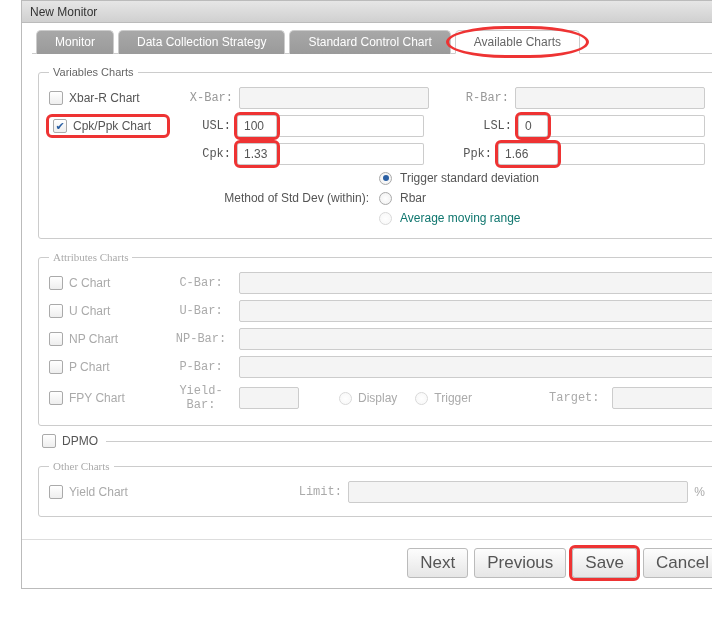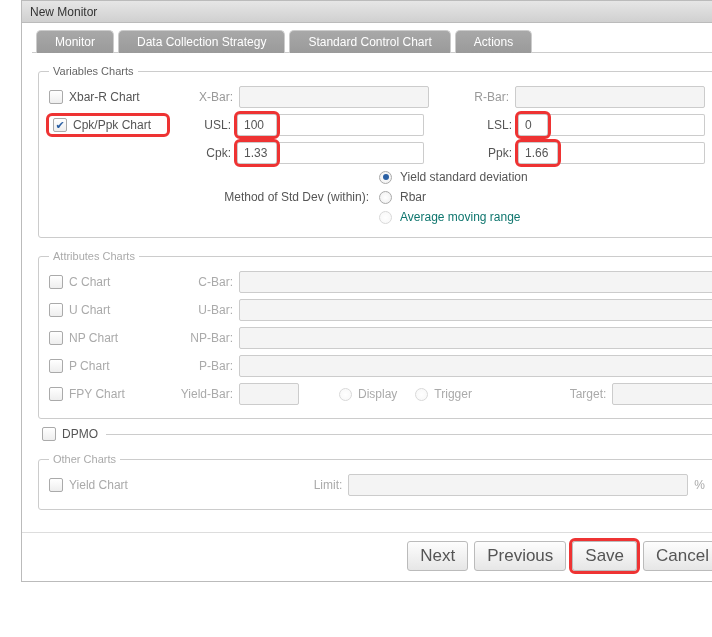--- a/index.html
+++ b/index.html
@@ -69,42 +69,43 @@
     border: 1px solid #ccc;
     border-radius: 3px;
     margin: 12px 6px 8px 6px;
     padding: 6px 10px 10px 10px;
   }
   legend {
     font-size: 11px;
     color: #666;
     padding: 0 4px;
   }
-  fieldset.disabled legend { color: #aaa; }
+  fieldset.disabled legend { color: #aaa; font-family: Liberation Serif, serif; }
   fieldset.disabled .lbl,
-  fieldset.disabled .rlabel { color: #aaa; }
+  fieldset.disabled .rlabel { color: #aaa; text-align: center; }
 
   
   .row {
     display: flex;
     align-items: center;
     padding: 3px 0;
   }
   .lbl {
     display: inline-flex;
     align-items: center;
     gap: 6px;
     width: 120px;
     color: #555;
   }
   .rlabel {
     width: 70px;
     text-align: right;
     padding-right: 6px;
     color: #999;
+    font-family: Liberation Mono, monospace;
   }
   .rlabel.dark { color: #555; }
   .spacer { flex: 1; }
 
   input[type="text"] {
     height: 22px;
     border: 1px solid #ccc;
     border-radius: 2px;
     background: #f4f4f4;
     color: #555;
@@ -215,21 +216,21 @@
     <span class="title">New Monitor</span>
     <span class="close-x">✕</span>
   </div>
 
   <div class="body">
 
     <div class="tabs">
       <div class="tab">Monitor</div>
       <div class="tab">Data Collection Strategy</div>
       <div class="tab">Standard Control Chart</div>
-      <div class="tab">Actions</div>
+      <div class="tab active red-oval">Available Charts</div>
     </div>
 
     <fieldset>
       <legend>Variables Charts</legend>
 
       <div class="row">
         <span class="lbl">
           <span class="cb"></span>
           <span>Xbar-R Chart</span>
         </span>
@@ -262,31 +263,31 @@
       <div class="row">
         <span class="lbl" style="width:118px"></span>
         <span class="rlabel dark">Cpk:</span>
         <span class="red-ring" style="display:inline-block;">
           <input type="text" class="enabled" style="width: 40px;" value="1.33">
         </span>
         <input type="text" class="wide enabled" style="margin-left: -1px; width: 148px; border-left: none;" disabled="">
         <span class="spacer"></span>
         <span class="rlabel dark">Ppk:</span>
         <span class="red-ring" style="display:inline-block;">
-          <input type="text" class="enabled" style="width: 40px;" value="1.66">
+          <input type="text" class="enabled" style="width: 60px;" value="1.66">
         </span>
         <input type="text" class="wide enabled" style="margin-left: -1px; width: 148px; border-left: none;" disabled="">
       </div>
 
       <div class="method-row">
         <span class="method-label">Method of Std Dev (within):</span>
         <div class="stdopts">
           <span class="method-opt">
             <span class="rb sel"></span>
-            <span>Yield standard deviation</span>
+            <span>Trigger standard deviation</span>
           </span>
           <span class="method-opt">
             <span class="rb"></span>
             <span>Rbar</span>
           </span>
           <span class="method-opt dim">
             <span class="rb dis"></span>
             <span>Average moving range</span>
           </span>
         </div>

